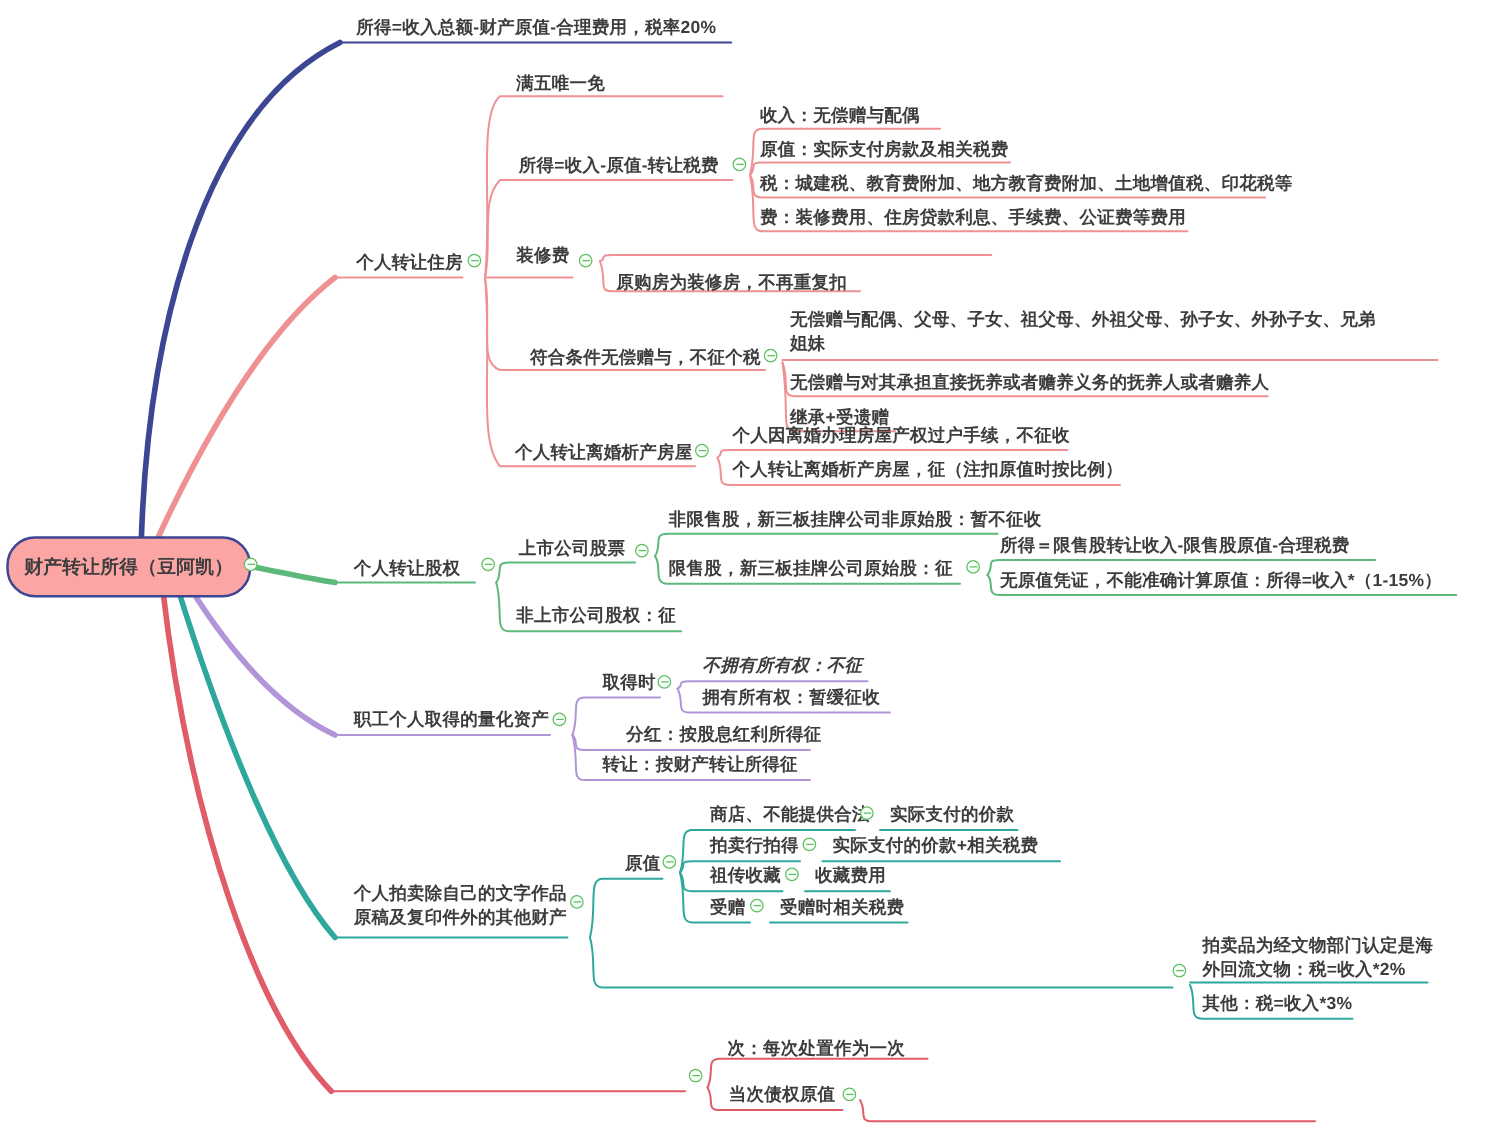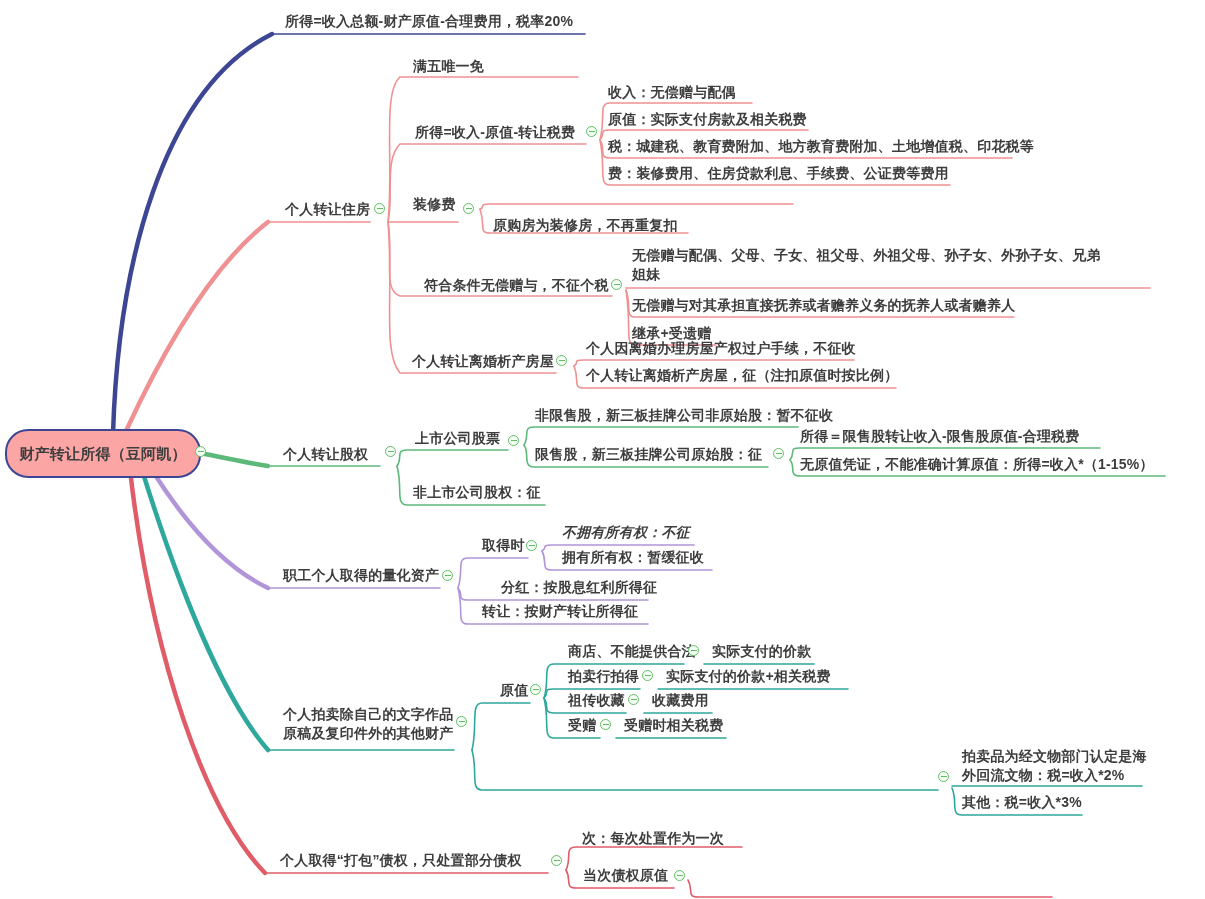--- a/index.html
+++ b/index.html
@@ -146,21 +146,20 @@
   <div class="node" style="left:568px;top:667px;">拍卖行拍得</div>
   <div class="node" style="left:666px;top:667px;">实际支付的价款+相关税费</div>
   <div class="node" style="left:568px;top:691px;">祖传收藏</div>
   <div class="node" style="left:652px;top:691px;">收藏费用</div>
   <div class="node" style="left:568px;top:716px;">受赠</div>
   <div class="node" style="left:624px;top:716px;">受赠时相关税费</div>
   <div class="node" style="left:962px;top:747px;">拍卖品为经文物部门认定是海
 外回流文物：税=收入*2%</div>
   <div class="node" style="left:962px;top:793px;">其他：税=收入*3%</div>
 
-  <div class="node" style="left:280px;top:851px;">个人取得“打包”债权，只处置部分债权</div>
   <div class="node" style="left:582px;top:829px;text-align:center;">次：每次处置作为一次</div>
   <div class="node" style="left:583px;top:866px;">当次债权原值</div>
 
   <div class="collapse" style="left:195px;top:446px;"></div>
   <div class="collapse" style="left:374px;top:203px;"></div>
   <div class="collapse" style="left:586px;top:126px;"></div>
   <div class="collapse" style="left:463px;top:203px;"></div>
   <div class="collapse" style="left:611px;top:279px;"></div>
   <div class="collapse" style="left:556px;top:355px;"></div>
   <div class="collapse" style="left:385px;top:446px;"></div>

